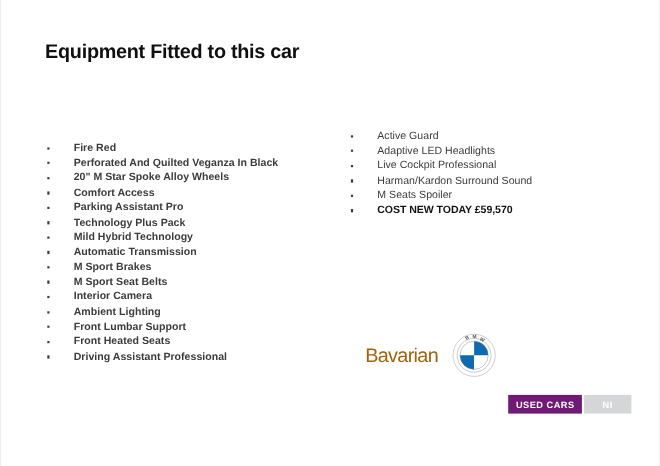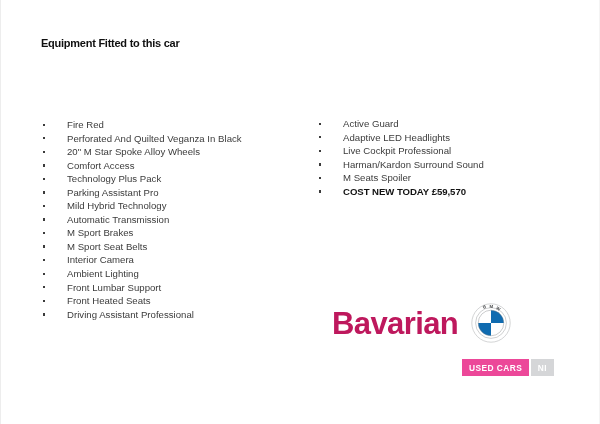--- a/index.html
+++ b/index.html
@@ -20,38 +20,39 @@
     box-sizing: border-box;
     border-left: 1px solid #ededed;
     border-right: 1px solid #f4f4f4;
   }
 
   
   .page-title {
     position: absolute;
     left: 40px;
     top: 37px;
-    font-size: 11px;
+    font-size: 18px;
     font-weight: bold;
     color: #101010;
     letter-spacing: -0.25px;
     white-space: nowrap;
   }
 
   
   .equip-col {
     position: absolute;
     margin: 0;
     padding: 0;
     list-style: none;
   }
   .equip-col.left {
     left: 40px;
-    top: 118px;
+    top: 128px;
     width: 270px;
+    font-weight: bold;
   }
   .equip-col.right {
     left: 316px;
     top: 117px;
     width: 250px;
   }
   .equip-item {
     position: relative;
     padding-left: 26px;
     font-size: 9.6px;
@@ -77,76 +78,76 @@
   
   .brand-lockup {
     position: absolute;
     left: 331px;
     top: 303px;
     display: flex;
     align-items: center;
     gap: 13px;
   }
   .brand-wordmark {
-    font-size: 31px;
-    font-weight: bold;
-    color: #be185d;
+    font-size: 18px;
+    font-weight: normal;
+    color: #a16207;
     letter-spacing: -0.6px;
     line-height: 1;
   }
   .bmw-roundel {
     display: block;
   }
 
   
   .used-cars-badge {
     position: absolute;
     left: 461px;
     top: 359px;
     display: flex;
     align-items: stretch;
     height: 17px;
   }
   .badge-primary {
-    background: #ec4899;
+    background: #701a75;
     color: #ffffff;
     font-size: 8.4px;
     font-weight: bold;
     letter-spacing: 0.45px;
     display: flex;
     align-items: center;
     padding: 0 7px;
   }
   .badge-region {
     background: #d5d6d8;
     color: #ffffff;
     font-size: 8.4px;
     font-weight: bold;
     letter-spacing: 0.45px;
     display: flex;
     align-items: center;
     justify-content: center;
-    width: 23px;
+    width: 43px;
     margin-left: 1.5px;
   }
 </style>
 </head>
 <body>
 
 <div class="page">
 
   <div class="page-title">Equipment Fitted to this car</div>
 
   <ul class="equip-col left">
       <li class="equip-item"><span class="bullet"></span><span>Fire Red</span></li>
       <li class="equip-item"><span class="bullet"></span><span>Perforated And Quilted Veganza In Black</span></li>
       <li class="equip-item"><span class="bullet"></span><span>20" M Star Spoke Alloy Wheels</span></li>
       <li class="equip-item"><span class="bullet"></span><span>Comfort Access</span></li>
+      <li class="equip-item"><span class="bullet"></span><span>Parking Assistant Pro</span></li>
       <li class="equip-item"><span class="bullet"></span><span>Technology Plus Pack</span></li>
-      <li class="equip-item"><span class="bullet"></span><span>Parking Assistant Pro</span></li>
       <li class="equip-item"><span class="bullet"></span><span>Mild Hybrid Technology</span></li>
       <li class="equip-item"><span class="bullet"></span><span>Automatic Transmission</span></li>
       <li class="equip-item"><span class="bullet"></span><span>M Sport Brakes</span></li>
       <li class="equip-item"><span class="bullet"></span><span>M Sport Seat Belts</span></li>
       <li class="equip-item"><span class="bullet"></span><span>Interior Camera</span></li>
       <li class="equip-item"><span class="bullet"></span><span>Ambient Lighting</span></li>
       <li class="equip-item"><span class="bullet"></span><span>Front Lumbar Support</span></li>
       <li class="equip-item"><span class="bullet"></span><span>Front Heated Seats</span></li>
       <li class="equip-item"><span class="bullet"></span><span>Driving Assistant Professional</span></li>
     </ul>

